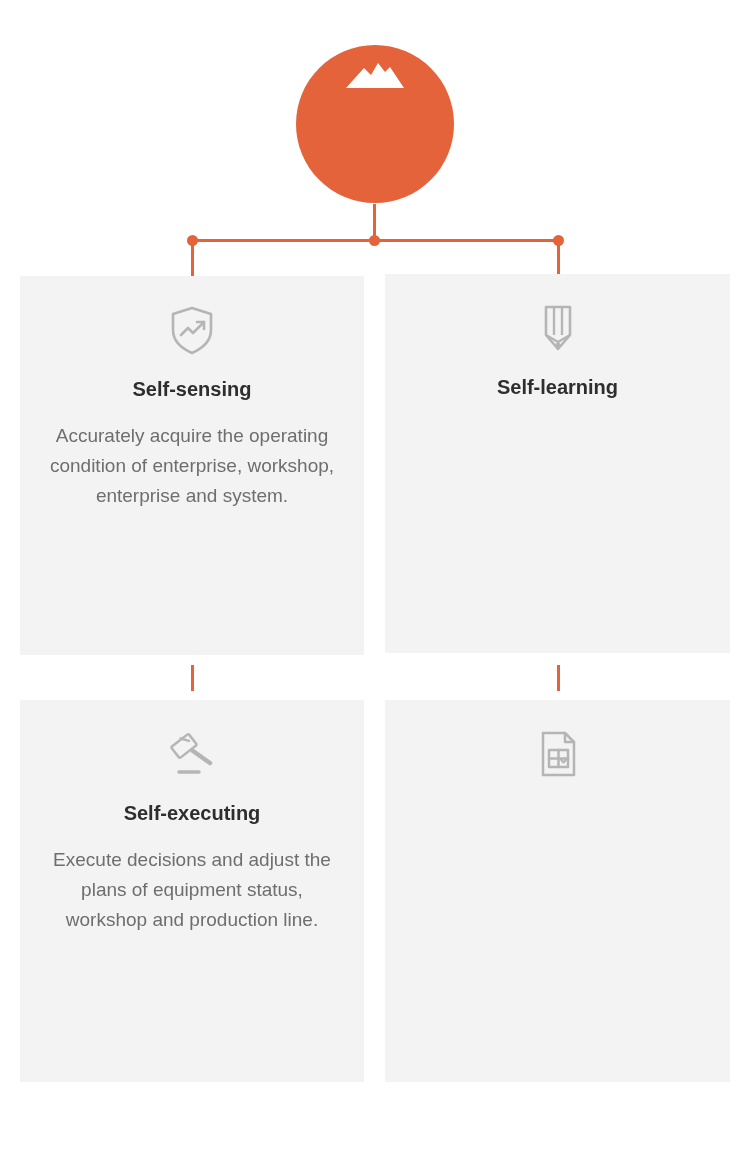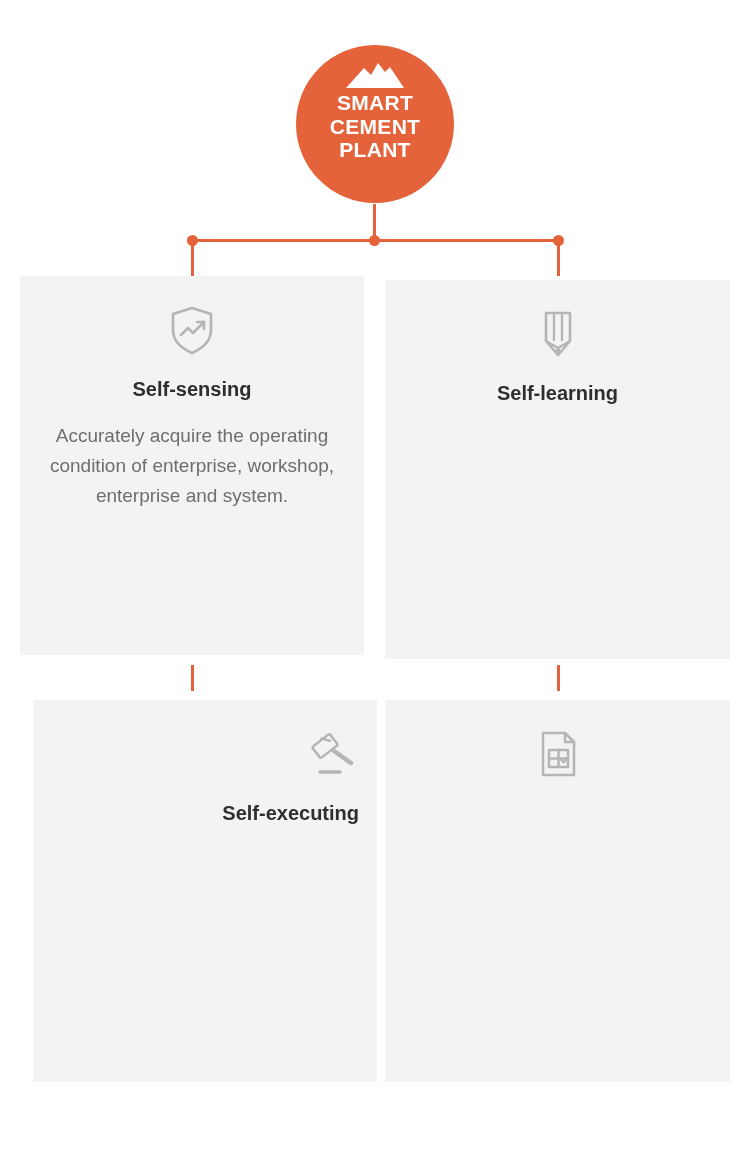--- a/index.html
+++ b/index.html
@@ -101,22 +101,22 @@
   .card {
     position: absolute;
     background: #f3f3f3;
     box-sizing: border-box;
     display: flex;
     flex-direction: column;
     align-items: center;
     padding: 0 18px;
   }
   #card-self-sensing        { left: 20px;  top: 276px; width: 344px; height: 379px; }
-  #card-self-learning       { left: 385px; top: 280px; width: 345px; height: 379px; }
-  #card-self-executing      { left: 33px;  top: 700px; width: 344px; height: 382px; align-items: flex-end; }
+  #card-self-learning       { left: 385px; top: 274px; width: 345px; height: 379px; }
+  #card-self-executing      { left: 20px;  top: 700px; width: 344px; height: 382px; }
   #card-self-decision       { left: 385px; top: 700px; width: 345px; height: 382px; }
 
   .card-icon {
     margin-top: 28px;
     width: 52px;
     height: 52px;
     display: block;
   }
   .card-title {
     margin-top: 22px;
@@ -141,23 +141,20 @@
   }
 </style>
 </head>
 <body>
 
 <div id="hub-wrap">
   <div id="hub-circle">
     <svg id="hub-mountain-icon" viewBox="0 0 62 30" xmlns="http://www.w3.org/2000/svg">
       <path d="M2 29 L20 9 L27 16 L34 4 L41 13 L46 8 L60 29 Z" fill="#ffffff"></path>
     </svg>
-    <div id="hub-title">SMART
-CEMENT
-PLANT</div>
   </div>
 </div>
 
 <div id="connectors">
   <div class="conn-line" id="conn-stem-top"></div>
   <div class="conn-line" id="conn-bus"></div>
   <div class="conn-dot" id="conn-dot-left"></div>
   <div class="conn-dot" id="conn-dot-mid"></div>
   <div class="conn-dot" id="conn-dot-right"></div>
   <div class="conn-line" id="conn-drop-left"></div>
@@ -193,20 +190,21 @@
 <div class="card" id="card-self-executing">
   <svg class="card-icon" viewBox="0 0 52 52" xmlns="http://www.w3.org/2000/svg">
     <g stroke="#b5b5b5" stroke-width="2.5" fill="none" stroke-linejoin="round" stroke-linecap="round">
       <rect x="7" y="11" width="22" height="14" rx="1.5" transform="rotate(-38 18 18)"></rect>
       <line x1="20" y1="10" x2="25" y2="17" transform="rotate(-38 18 18)"></line>
       <path d="M27 23 L44 35" stroke-width="4.5"></path>
       <line x1="13" y1="44" x2="33" y2="44" stroke-width="3.4"></line>
     </g>
   </svg>
   <div class="card-title">Self-executing</div>
+  <div class="card-body">Execute decisions and adjust the plans of equipment status, workshop and production line.</div>
 </div>
 
 <div class="card" id="card-self-decision">
   <svg class="card-icon" viewBox="0 0 52 52" xmlns="http://www.w3.org/2000/svg">
     <g stroke="#b5b5b5" stroke-width="2.5" fill="none" stroke-linejoin="round" stroke-linecap="round">
       <path d="M11 5 H33 L42 14 V47 H11 Z"></path>
       <path d="M33 5 V14 H42"></path>
       <rect x="17" y="22" width="19" height="17"></rect>
       <line x1="17" y1="30.5" x2="36" y2="30.5"></line>
       <line x1="26.5" y1="22" x2="26.5" y2="39"></line>

